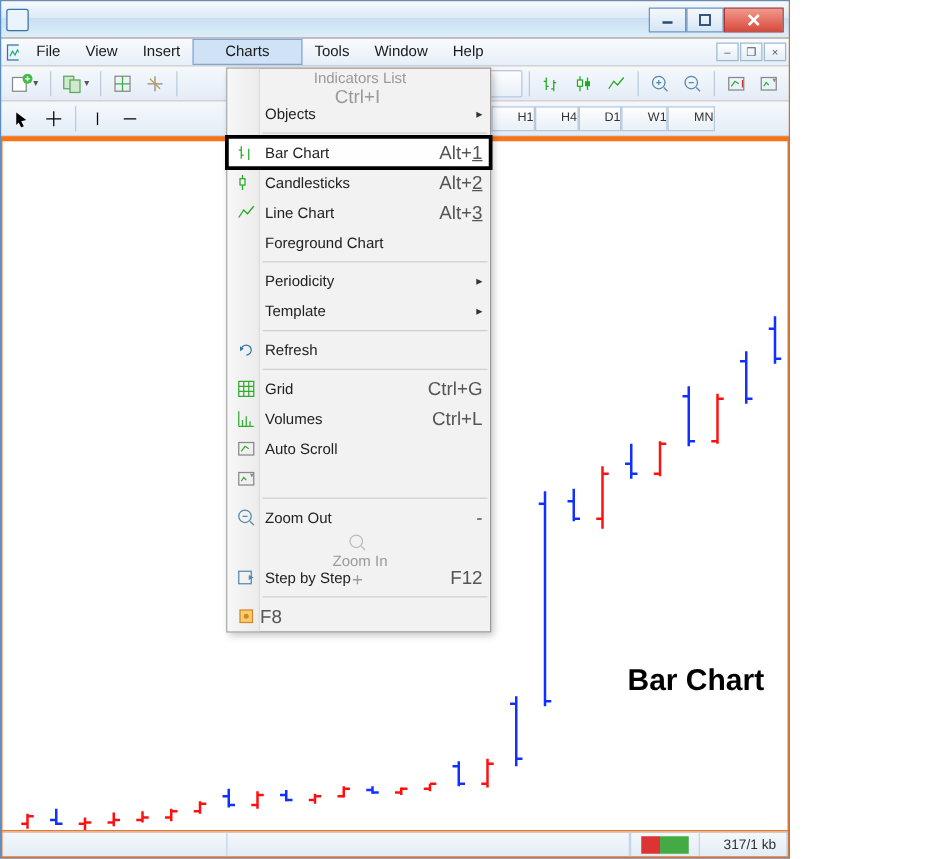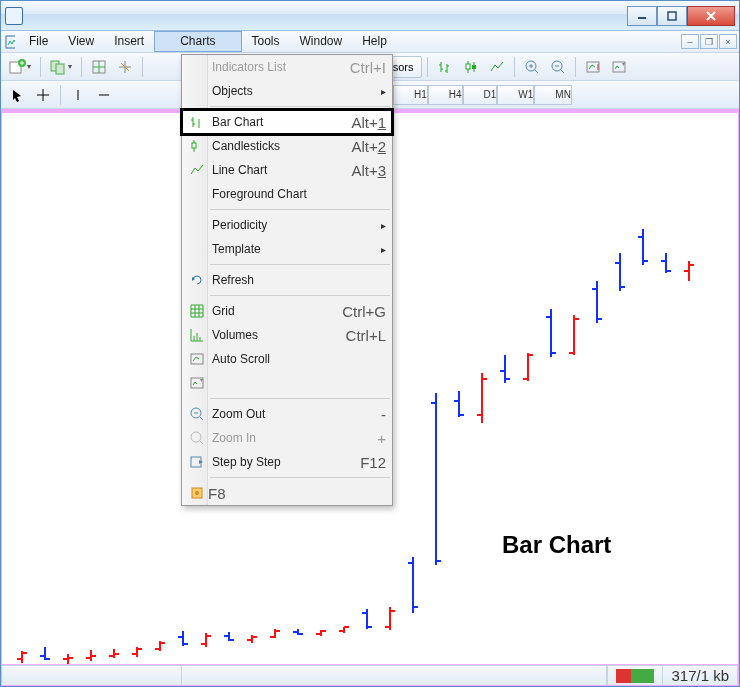--- a/index.html
+++ b/index.html
@@ -1,19 +1,19 @@
 <!DOCTYPE html>
 <html><head>
 <meta charset="utf-8">
 <style>
 * { box-sizing: border-box; margin: 0; padding: 0; font-family: "Segoe UI", Tahoma, sans-serif; }
 body { background: #fff; width: 740px; height: 687px; overflow: hidden; }
 
 
-.window { position: relative; width: 740px; height: 687px; border: 1px solid #5a8cc7; background: #f0abfc; }
+.window { position: relative; width: 632px; height: 687px; border: 1px solid #5a8cc7; background: #f97316; }
 
 
 .titlebar { height: 30px; background: linear-gradient(to bottom, #f5fbff 0%, #dceaf7 45%, #c8dff3 46%, #dceff9 100%); border-bottom: 1px solid #9fbfe1; display: flex; align-items: center; padding: 0 4px; }
 .titlebar .spacer { flex: 1; }
 .win-btns { display: flex; gap: 0; }
 .win-btn { width: 30px; height: 20px; border: 1px solid #6f94c2; background: linear-gradient(#f4f8fc,#d7e6f4); display:flex; align-items:center; justify-content:center; font-size:11px; color:#2b4c72; }
 .win-btn.close { width: 48px; background: linear-gradient(#f09a8e,#d94b3a); border-color:#a33; color:#fff; font-weight:bold; }
 .win-btn.max svg, .win-btn.min svg { display:block; }
 .app-icon { width:18px; height:18px; margin-right:6px; border:1px solid #3a6fa7; background:#eaf4fc; border-radius:2px; }
 
@@ -31,33 +31,33 @@
 .tb-sep { width:1px; height:20px; background:#bccada; margin:0 3px; }
 .tf-btn { min-width:28px; height:20px; border:1px solid #b7c8db; background:linear-gradient(#fdfdfe,#e9f0f8); font-size:10px; color:#333; display:flex; align-items:center; justify-content:center;padding-left:20px; }
 
 
 .chart-area { position:absolute; left:1px; right:1px; top:112px; bottom:22px; background:#fff; overflow:hidden; }
 .chart-label { position:absolute; left:500px; top:418px; font-size:24px; font-weight:700; color:#000; }
 
 
 .ctxmenu { position:absolute; left:180px; top:53px; width:212px; background:#f2f2f2; border:1px solid #9a9a9a; box-shadow:2px 3px 6px rgba(0,0,0,.25); font-size:12px; z-index:10; }
 .ctx-row { display:flex; align-items:center; height:24px; padding:0 6px 0 4px; color:#222; position:relative; }
-.ctx-row.disabled { color:#9a9a9a; }
+.ctx-row.disabled { color:#9a9a9a;flex-direction:column; }
 .ctx-row .ico { width:22px; height:18px; display:flex; align-items:center; justify-content:center; }
 .ctx-row .lbl { flex:1; padding-left:4px; }
 .ctx-row .shc { color:#555; font-size:15px; }
 .ctx-row .shc u { text-decoration: underline; }
 .ctx-row.disabled .shc { color:#9a9a9a; }
 .ctx-row .arrow { font-size:10px; color:#333; }
 .ctx-sep { height:1px; background:#d0d0d0; margin:3px 2px 3px 28px; }
 .ctx-gutter { position:absolute; left:0; top:0; bottom:0; width:26px; background:linear-gradient(to right,#f7f7f7,#ececec); border-right:1px solid #dcdcdc; z-index:-1; }
 .ctx-row.highlight { outline:3px solid #000; outline-offset:-1px; background:#fefefe; z-index:1; }
 
 
-.statusbar { position:absolute; left:1px; right:1px; bottom:1px; height:20px; background:linear-gradient(#f4f8fc,#e3ecf5); border-top:1px solid #c6d5e6; display:flex; align-items:center; font-size:15px; color:#333; }
+.statusbar { position:absolute; left:1px; right:1px; bottom:1px; height:20px; background:linear-gradient(#f4f8fc,#e3ecf5); border-top:1px solid #c6d5e6; display:flex; align-items:center; font-size:11px; color:#333; }
 .statusbar .cell { border-right:1px solid #c6d5e6; height:100%; display:flex; align-items:center; padding:0 8px; }
 .conn-icon { width:38px; height:14px; background:linear-gradient(to right, #d33 0 40%, #4a4 40% 100%); display:inline-block; }
 .statusbar .flex { flex:1; }
 
 
 svg { display:block; }
 </style>
 </head>
 <body>
 

